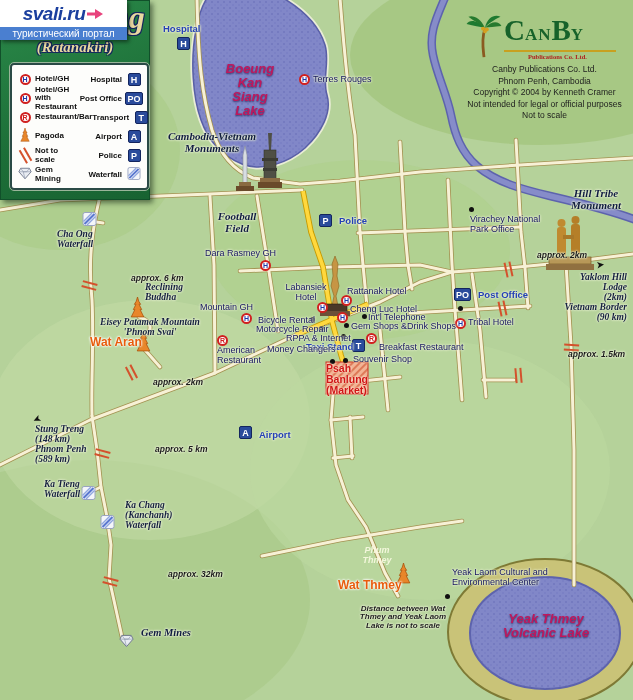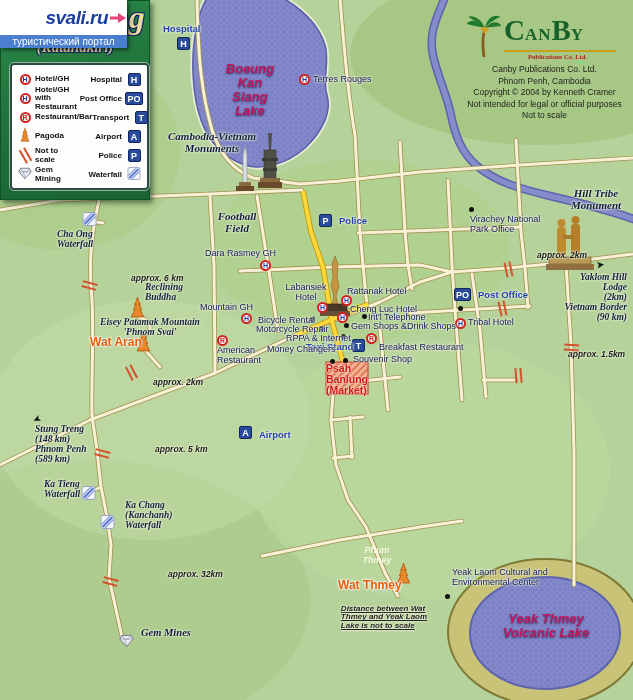--- a/index.html
+++ b/index.html
@@ -13,21 +13,21 @@
           border:1px solid #11502a;box-shadow:3px 3px 5px rgba(20,40,20,.55);}
   .banner-title{position:absolute;left:28px;top:-2px;
           font:bold italic 32px "Liberation Serif",serif;color:#ead9a0;
           text-shadow:1px 1px 0 #15265e,-1px 1px 0 #15265e,1px -1px 0 #15265e,-1px -1px 0 #15265e;}
   .banner-sub{position:absolute;left:0;top:38px;width:148px;text-align:center;
           font:bold italic 15px "Liberation Serif",serif;color:#ead9a0;
           text-shadow:1px 1px 0 #15265e,-1px 1px 0 #15265e,1px -1px 0 #15265e,-1px -1px 0 #15265e;}
 
   .svali{position:absolute;left:0;top:0;width:127px;z-index:4;cursor:pointer;
          box-shadow:2px 2px 4px rgba(0,0,0,.5);}
-  .svali-top{background:#fff;height:35px;display:flex;align-items:center;justify-content:flex-end;}
+  .svali-top{background:#fff;height:27px;display:flex;align-items:center;justify-content:center;}
   .svali-word{font:bold italic 19px "Liberation Sans",sans-serif;color:#1b3f9e;letter-spacing:-.5px;}
   .svali-arrow{margin-left:2px;display:inline-block;}
   .svali-strip{background:#4a7fd0;height:13px;display:flex;align-items:center;justify-content:center;
          font:10px "Liberation Sans",sans-serif;color:#fff;white-space:nowrap;}
 
   .canby{position:absolute;left:452px;top:10px;width:185px;z-index:2;text-align:center;}
   .canby-row{position:relative;height:44px;}
   .canby-palm{position:absolute;left:12px;top:4px;}
   .canby-word{position:absolute;left:52px;top:4px;width:120px;text-align:left;
          font-family:"Liberation Serif",serif;color:#17622a;white-space:nowrap;}
@@ -508,21 +508,21 @@
       <div class="lbl trans" style="left: 259px; top: 430px;">
         <div>Airport</div>
       </div>
       <div class="lbl faint" style="left: 377px; top: 546px; transform: translateX(-50%); text-align: center;">
         <div>Phum</div>
         <div>Thmey</div>
       </div>
       <div class="lbl wat" style="left: 338px; top: 579px;">
         <div>Wat Thmey</div>
       </div>
-      <div class="lbl note" style="left: 384px; top: 605px; transform: translateX(-50%);  text-decoration: underline;">
+      <div class="lbl note" style="left: 403px; top: 605px; transform: translateX(-50%); text-align: center;">
         <div>Distance between Wat</div>
         <div>Thmey and Yeak Laom</div>
         <div>Lake is not to scale</div>
       </div>
       <div class="lbl place" style="left: 452px; top: 568px;">
         <div>Yeak Laom Cultural and</div>
         <div>Environmental Center</div>
       </div>
       <div class="lbl lake-label" style="left: 546px; top: 612px; transform: translateX(-50%); text-align: center;">
         <div>Yeak Thmey</div>

